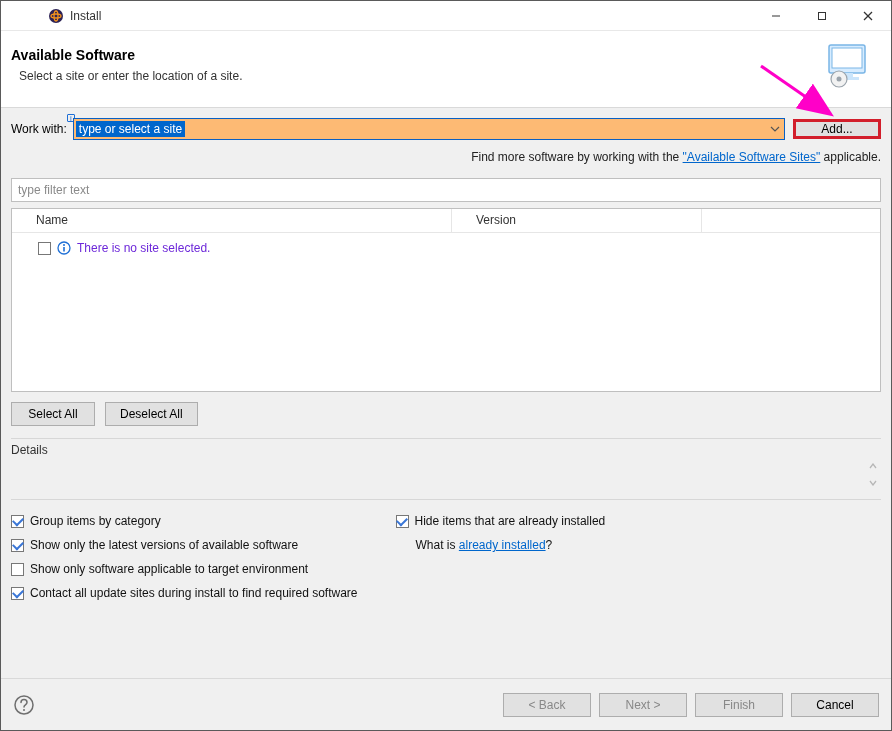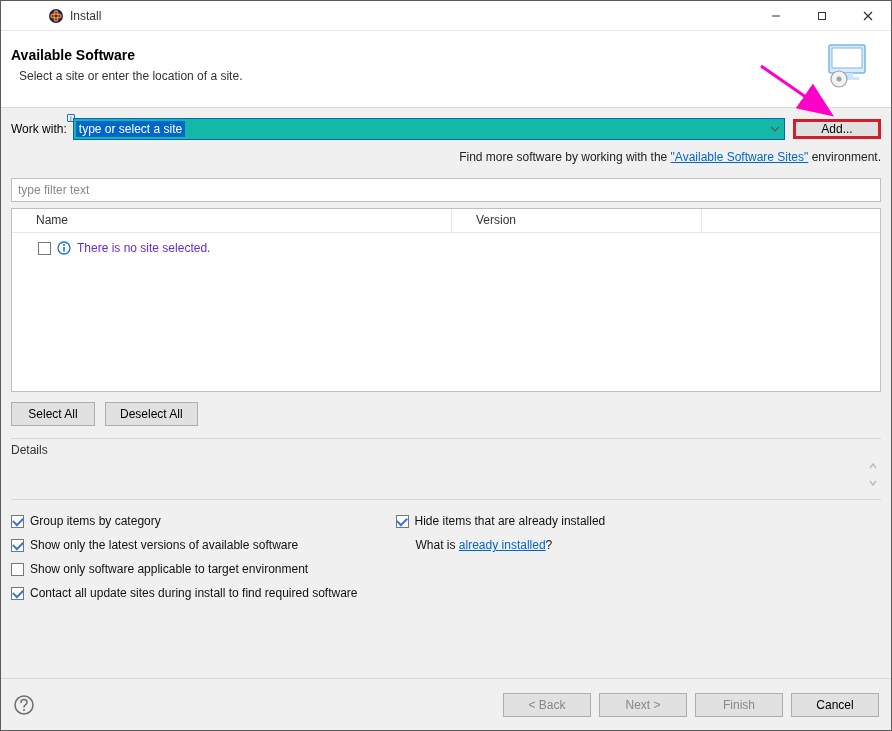--- a/index.html
+++ b/index.html
@@ -52,21 +52,21 @@
   
   .content { flex: 1; padding: 10px 10px 0 10px; display: flex; flex-direction: column; background: #f0f0f0;}
   
   .workwith-row { display: flex; align-items: center; gap: 4px; position: relative; }
   .workwith-label { font-size: 12px; white-space: nowrap; margin-right: 2px; position: relative; }
   .workwith-label .sup { position: absolute; top: -8px; right: -8px; font-size: 8px; width:8px; height:8px; border:1px solid #1e6fd6; color:#1e6fd6; display:flex; align-items:center; justify-content:center; border-radius:1px;}
   .combo {
     flex: 1;
     height: 22px;
     border: 1px solid #0a60c2;
-    background: #14b8a6;
+    background: #fdba74;
     display: flex; align-items: center;
     position: relative;
   }
   .combo .sel {
     background: #0066cc; color: #fff;
     padding: 1px 3px;
     margin-left: 2px;
     font-size: 12px;
   }
   .combo .chev {
@@ -232,21 +232,21 @@
         <div class="chev">
           <svg class="chev-icon" viewBox="0 0 10 10">
               <polyline points="1,3 5,7 9,3" fill="none" stroke="#555" stroke-width="1.2"></polyline>
             </svg>
         </div>
       </div>
       <div class="add-btn">Add...</div>
     </div>
 
     <div class="hint-row">
-      <span>Find more software by working with the </span><a href="#" class="linklike">"Available Software Sites"</a><span> environment.</span>
+      <span>Find more software by working with the </span><a href="#" class="linklike">"Available Software Sites"</a><span> applicable.</span>
     </div>
 
     <div class="filter-box">type filter text</div>
 
     <div class="tree">
       <div class="tree-header">
         <div class="col col-name">Name</div>
         <div class="col col-ver">Version</div>
         <div class="col" style="flex:1"></div>
       </div>

